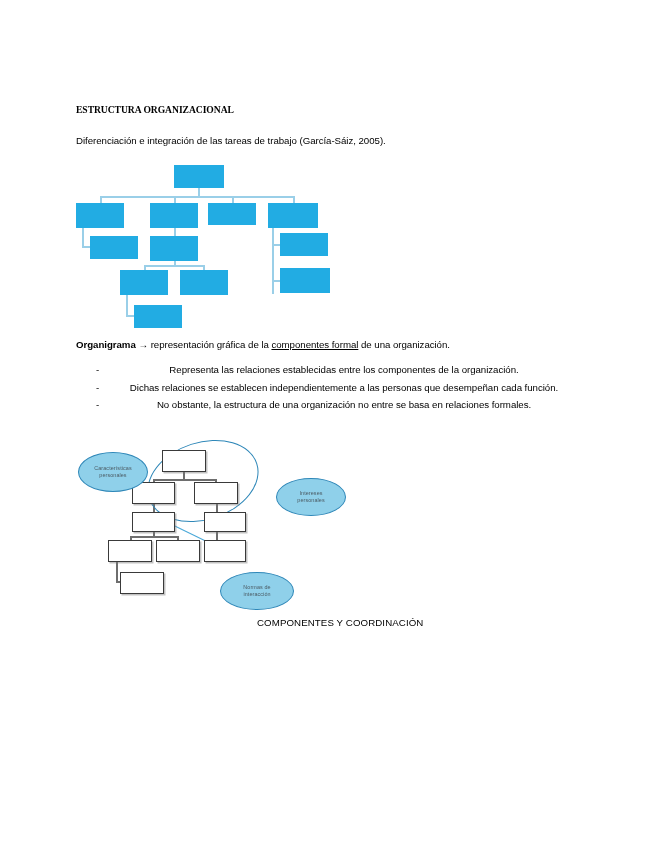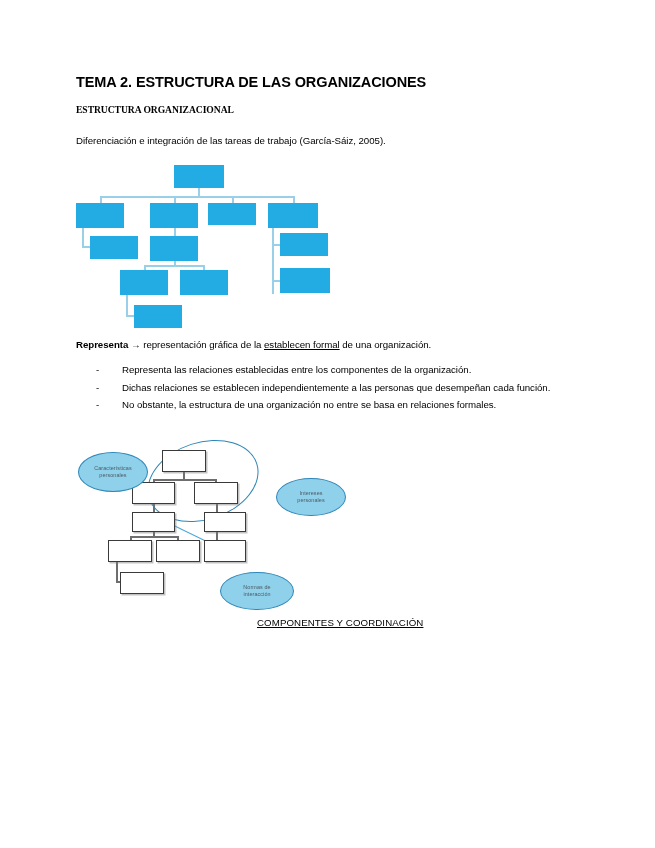--- a/index.html
+++ b/index.html
@@ -66,28 +66,27 @@
     display:flex;
     align-items:flex-start;
     margin-bottom:2px;
     line-height:15.5px;
   }
   .bullet-dash{
     width:26px;
     flex:0 0 26px;
     text-align:left;
   }
-  .bullet-text{flex:1 1 auto;}
+  .bullet-text{flex:1 1 auto;text-align:center;}
 
   .components-heading{
     position:absolute;
     left:257px; top:617px;
     font-size:9.7px;
     letter-spacing:0.1px;
-    text-decoration:underline;
     white-space:nowrap;
   }
 
   
   #diagram-one{
     position:absolute;
     left:60px; top:158px;
     width:320px; height:170px;
   }
   .bbox{
@@ -153,21 +152,20 @@
     background:#49A8D8;
     height:1.2px;
     transform-origin:0 0;
   }
 </style>
 </head>
 <body>
 
 <div class="page">
 
-  <div class="doc-title">TEMA 2. ESTRUCTURA DE LAS ORGANIZACIONES</div>
 
   <div class="section-sub">ESTRUCTURA ORGANIZACIONAL</div>
 
   <div class="intro-line">Diferenciación e integración de las tareas de trabajo (García-Sáiz, 2005).</div>
 
   <div id="diagram-one">
 
     <div class="bline v" style="left:138px;top:30px;height:9px;"></div>
     <div class="bline h" style="left:40px;top:38px;width:194px;"></div>
     <div class="bline v" style="left:40px;top:38px;height:8px;"></div>
@@ -200,21 +198,21 @@
     <div class="bbox" style="left:30px;top:78px;width:48px;height:23px;"></div>
     <div class="bbox" style="left:90px;top:78px;width:48px;height:25px;"></div>
     <div class="bbox" style="left:220px;top:75px;width:48px;height:23px;"></div>
     <div class="bbox" style="left:220px;top:110px;width:50px;height:25px;"></div>
     <div class="bbox" style="left:60px;top:112px;width:48px;height:25px;"></div>
     <div class="bbox" style="left:120px;top:112px;width:48px;height:25px;"></div>
     <div class="bbox" style="left:74px;top:147px;width:48px;height:23px;"></div>
   </div>
 
   <div class="organigrama-line">
-    <span class="lead">Representa</span><span> → representación gráfica de la </span><span class="u">establecen formal</span><span> de una organización.</span>
+    <span class="lead">Organigrama</span><span> → representación gráfica de la </span><span class="u">componentes formal</span><span> de una organización.</span>
   </div>
 
   <div class="bullets">
     <div class="bullet-row">
       <span class="bullet-dash">-</span>
       <span class="bullet-text">Representa las relaciones establecidas entre los componentes de la organización.</span>
     </div>
     <div class="bullet-row">
       <span class="bullet-dash">-</span>
       <span class="bullet-text">Dichas relaciones se establecen independientemente a las personas que desempeñan cada función.</span>

